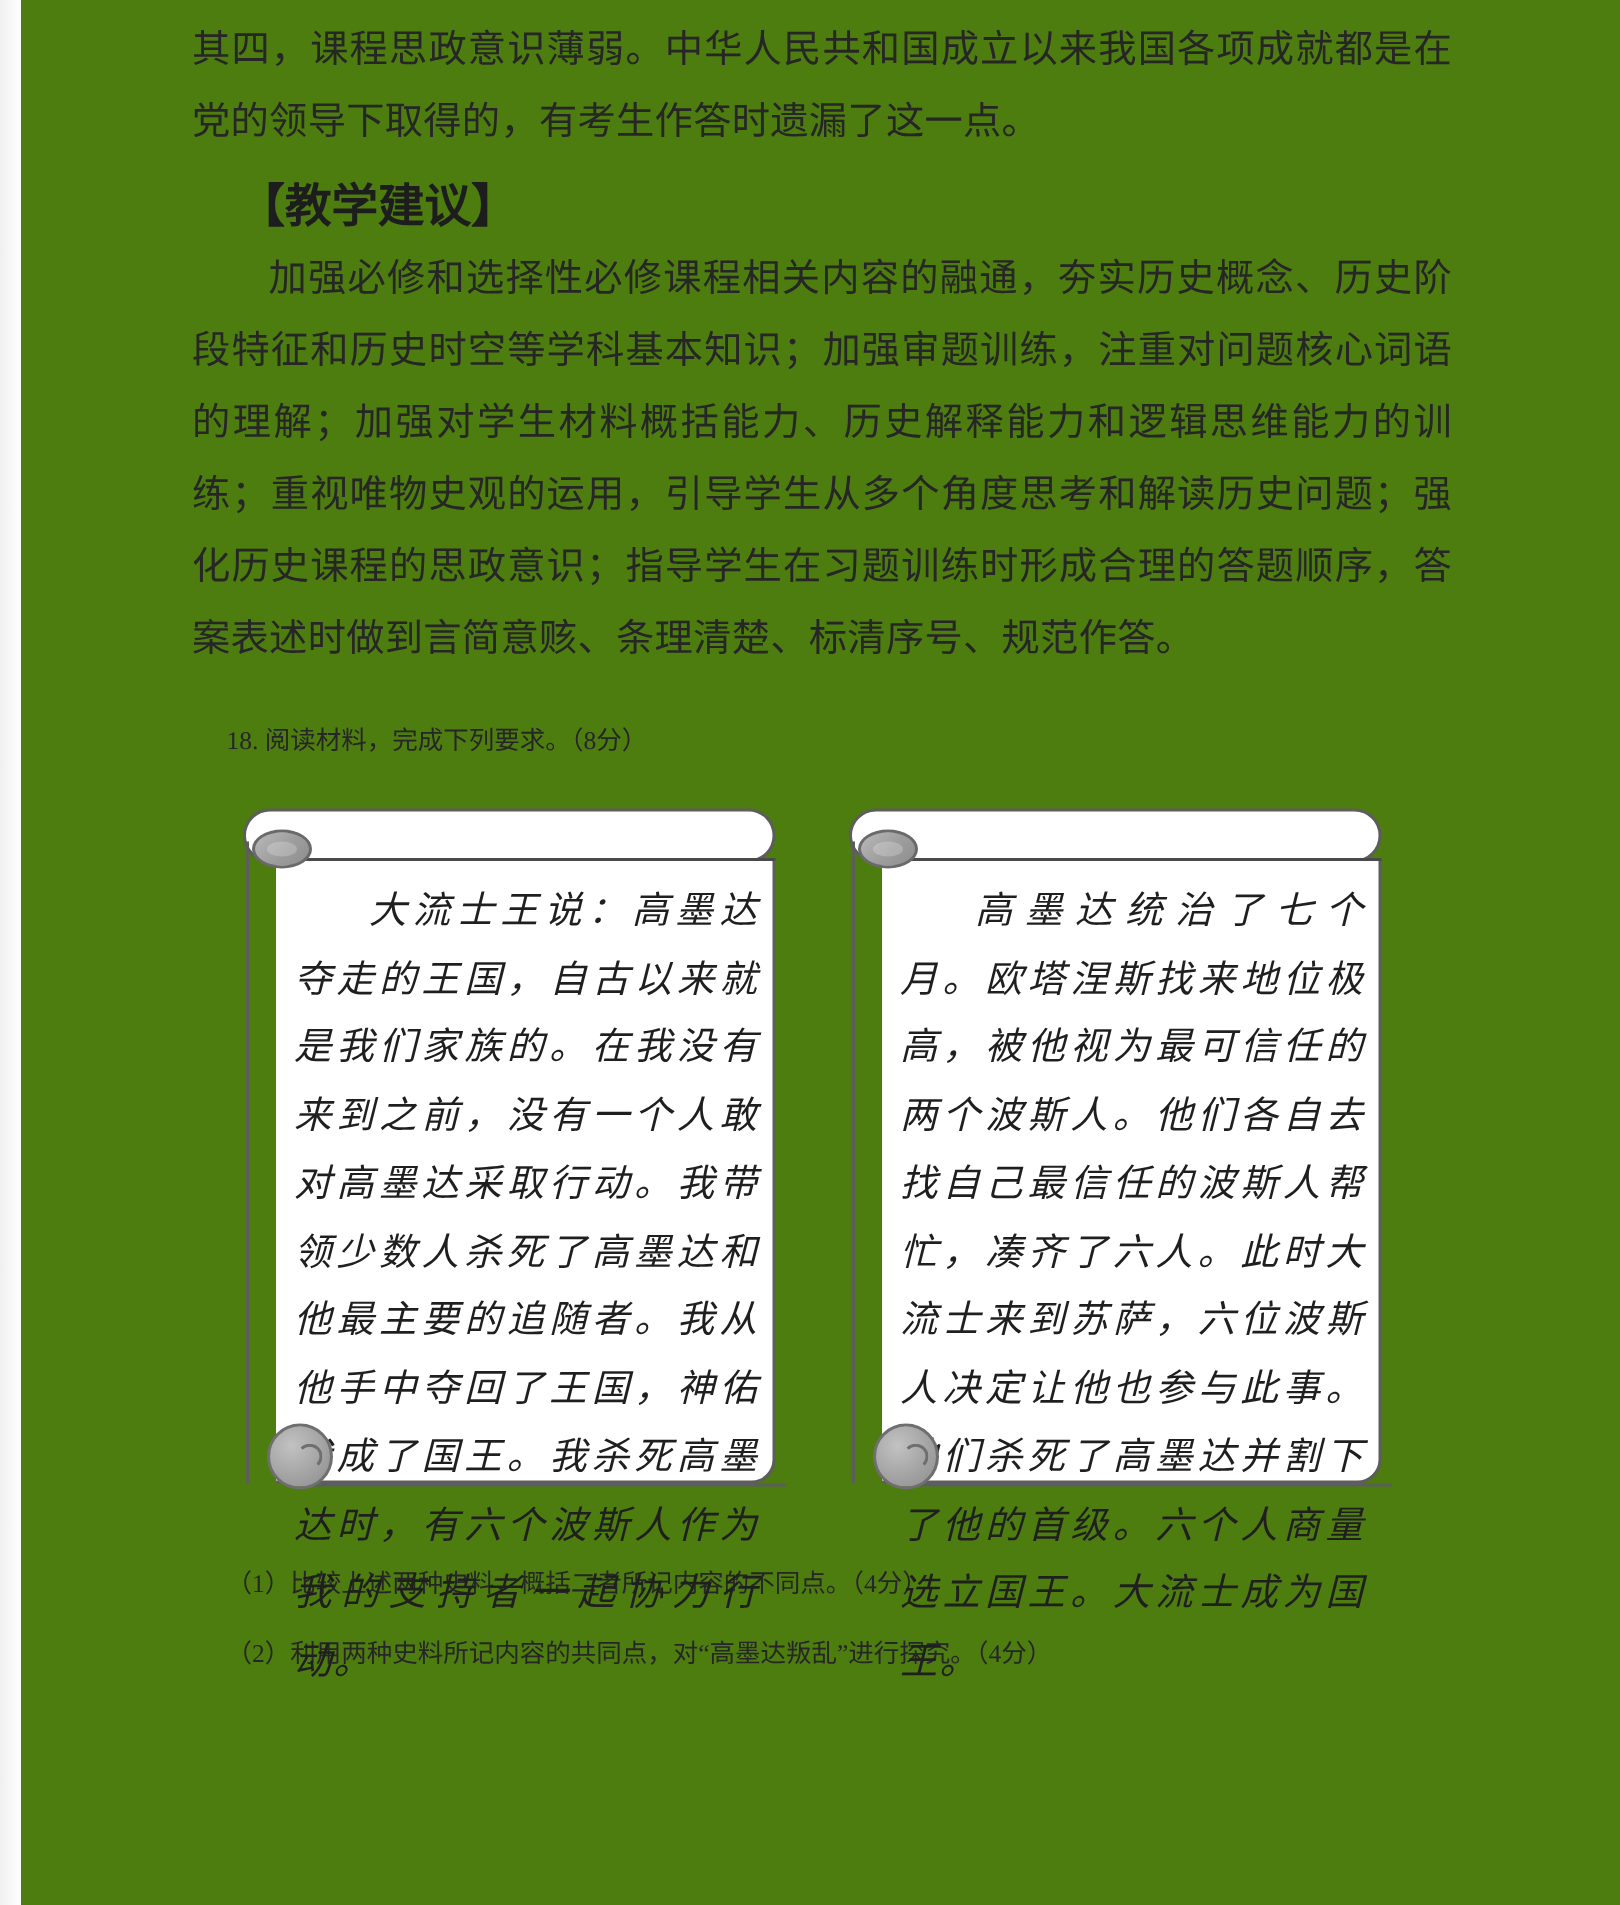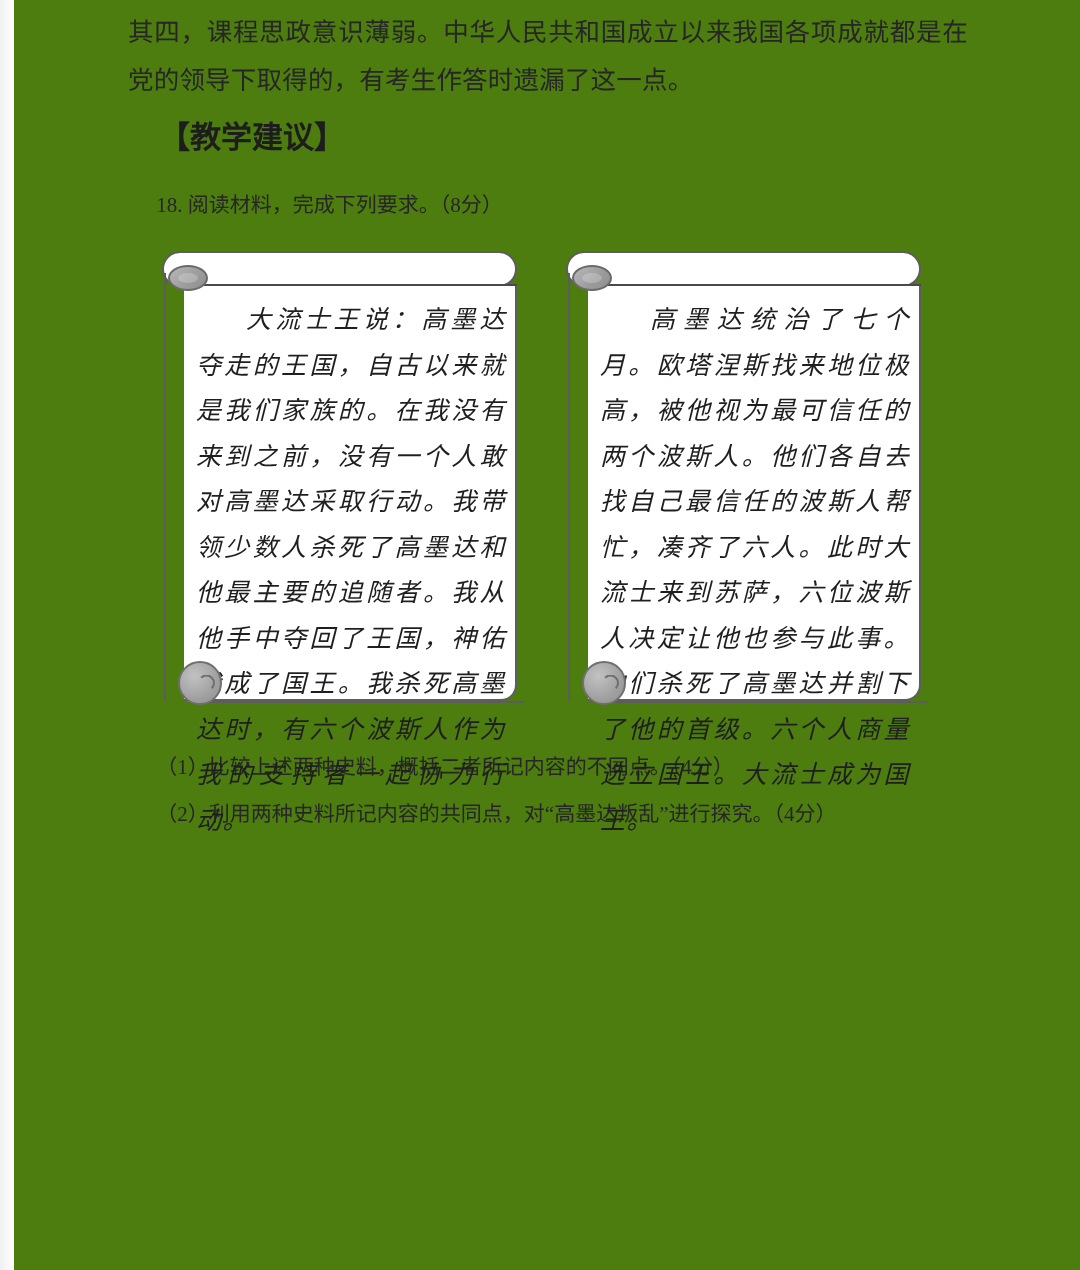--- a/index.html
+++ b/index.html
@@ -54,21 +54,21 @@
     line-height: 48px;
     font-weight: bold;
     text-indent: 1em;
     margin: 0;
     color: #1d1d1d;
   }
   .spacer-sm { height: 9px; }
   .spacer-md { height: 20px; }
 
   .q-line {
-    font-size: 21px;
+    font-size: 17px;
     line-height: 47px;
     text-indent: 1.35em;
     margin: 0;
     color: #262626;
   }
 
   .mat-label { font-weight: bold; }
 
   
   .scrolls {
@@ -215,20 +215,21 @@
   <div class="content">
 
     <div class="spacer-sm"></div>
 
     <p class="para">其四，课程思政意识薄弱。中华人民共和国成立以来我国各项成就都是在党的领导下取得的，有考生作答时遗漏了这一点。</p>
 
     <div class="spacer-sm"></div>
 
     <p class="section-head">【教学建议】</p>
 
+    <p class="para indent-2">加强必修和选择性必修课程相关内容的融通，夯实历史概念、历史阶段特征和历史时空等学科基本知识；加强审题训练，注重对问题核心词语的理解；加强对学生材料概括能力、历史解释能力和逻辑思维能力的训练；重视唯物史观的运用，引导学生从多个角度思考和解读历史问题；强化历史课程的思政意识；指导学生在习题训练时形成合理的答题顺序，答案表述时做到言简意赅、条理清楚、标清序号、规范作答。</p>
 
     <div class="spacer-md"></div>
 
 
     <p class="q-line">18. 阅读材料，完成下列要求。（8分）</p>
 
 
     <div class="scrolls">
 
       <div class="scroll scroll-left">

